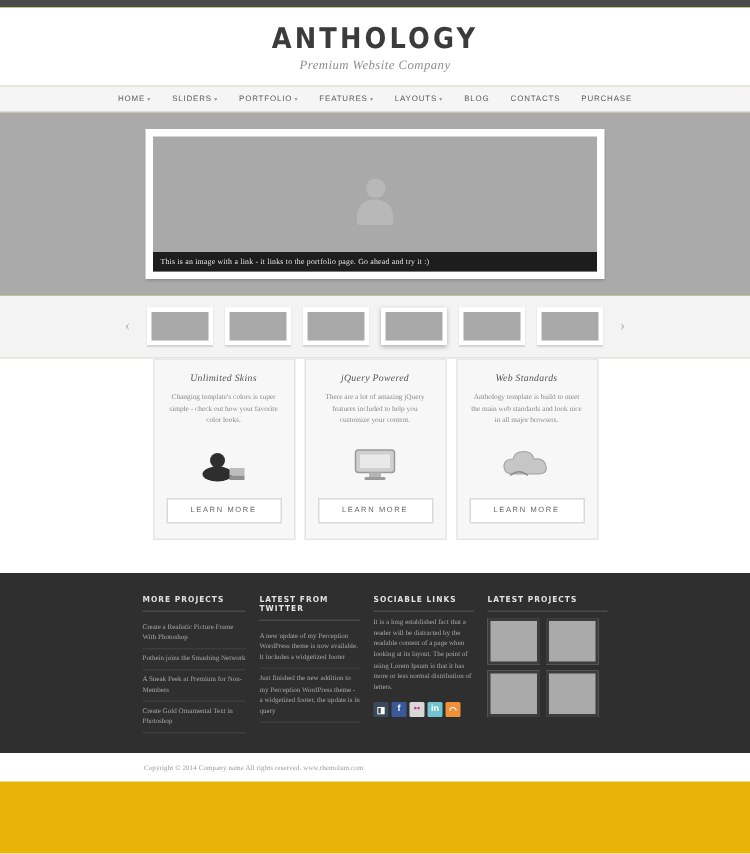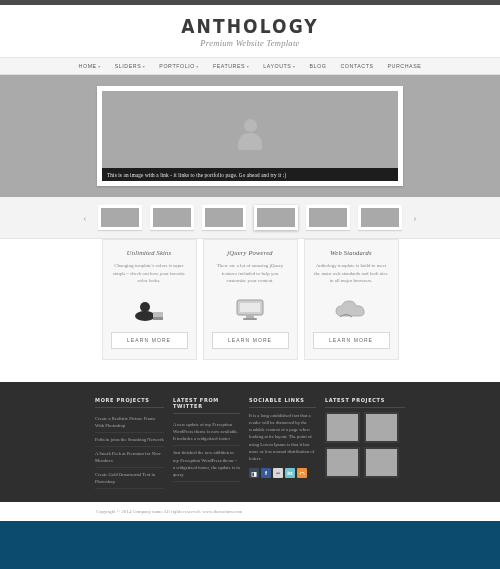--- a/index.html
+++ b/index.html
@@ -2,21 +2,21 @@
 <html><head>
 <meta charset="utf-8">
 <style>
   * { box-sizing: border-box; margin: 0; padding: 0; }
   html, body {
     width: 500px; height: 569px;
     font-family: "Liberation Serif", serif;
     background: #ffffff;
     overflow: hidden;
   }
-  .page { width: 500px; height: 569px; position: relative; background: #0c4a6e; }
+  .page { width: 500px; height: 569px; position: relative; background: #eab308; }
 
   
   .topbar { height: 5px; background: #4a4a4a; width: 100%; }
 
   
   .header {
     background: #ffffff;
     padding-top: 11px;
     padding-bottom: 9px;
     text-align: center;
@@ -299,21 +299,21 @@
 </style>
 </head>
 <body>
 
 <div class="page">
 
   <div class="topbar"></div>
 
   <div class="header">
     <div class="logo">ANTHOLOGY</div>
-    <div class="tagline">Premium Website Template</div>
+    <div class="tagline">Premium Website Company</div>
   </div>
 
   <div class="navwrap">
     <nav class="nav" id="nav-host">
         <div class="nav-item"><span>HOME</span><span class="caret">▾</span></div>
         <div class="nav-item"><span>SLIDERS</span><span class="caret">▾</span></div>
         <div class="nav-item"><span>PORTFOLIO</span><span class="caret">▾</span></div>
         <div class="nav-item"><span>FEATURES</span><span class="caret">▾</span></div>
         <div class="nav-item"><span>LAYOUTS</span><span class="caret">▾</span></div>
         <div class="nav-item"><span>BLOG</span></div>

